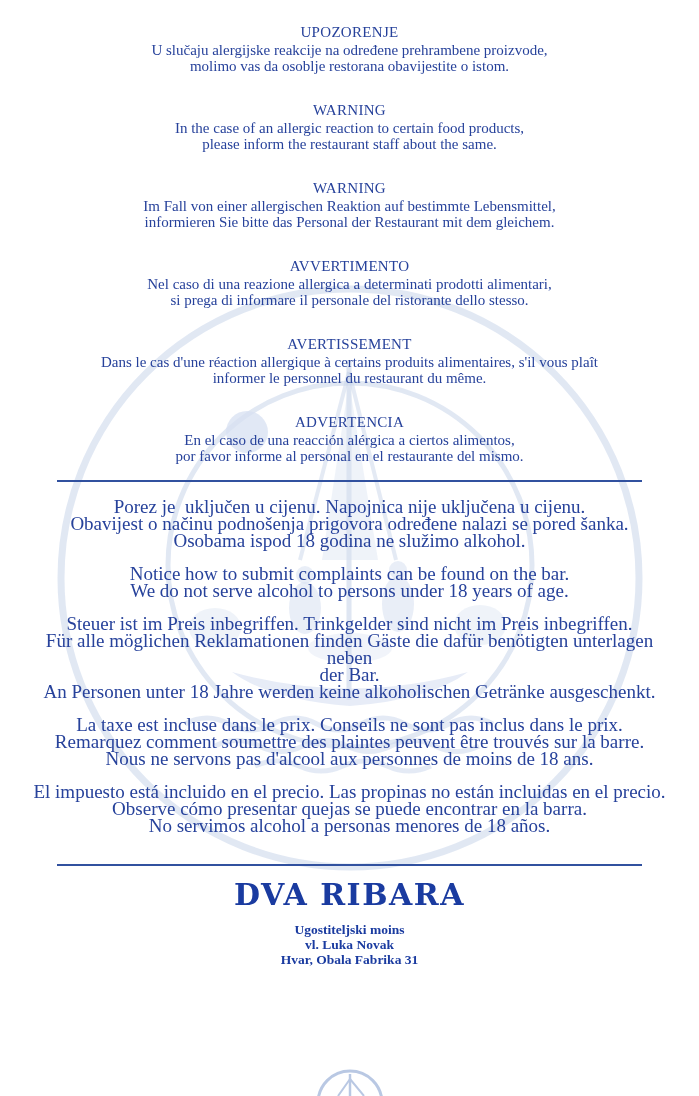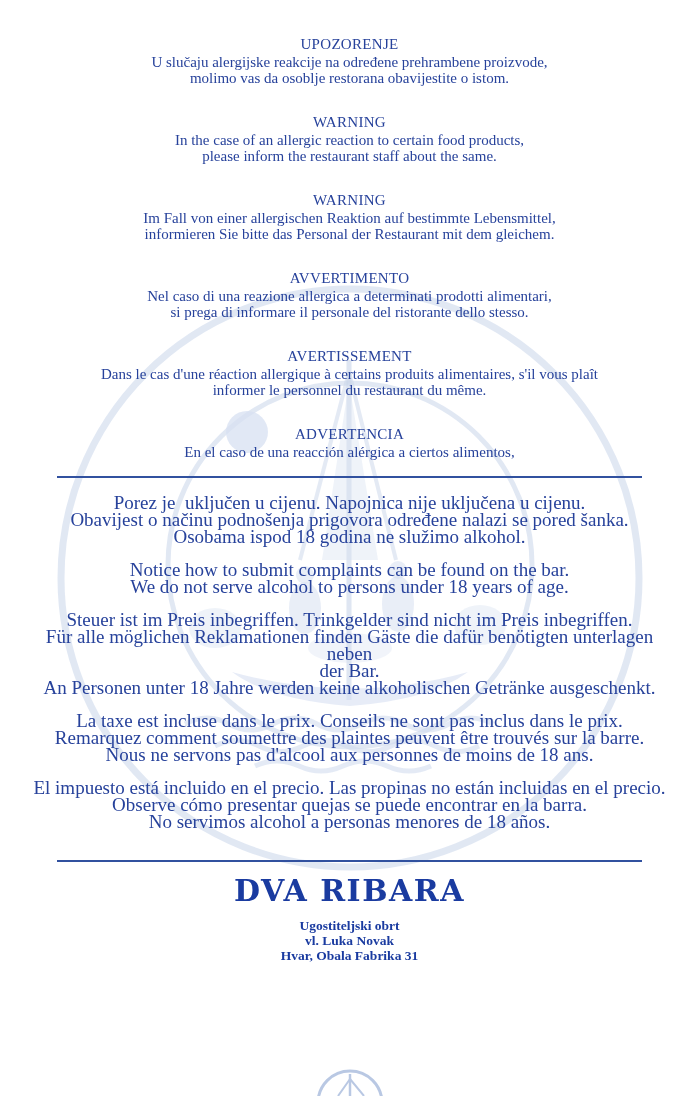--- a/index.html
+++ b/index.html
@@ -11,21 +11,21 @@
     overflow:hidden;
     font-family:"Liberation Serif","DejaVu Serif",serif;
     color:#27429b;
   }
   .watermark{
     position:absolute;inset:0;width:699px;height:1096px;
     pointer-events:none;
   }
   .content{
     position:relative;z-index:1;
-    padding:36px 28px 0 28px;
+    padding:24px 28px 0 28px;
     text-align:center;
   }
   .warning-section{margin-bottom:28px;}
   .warning-section:last-child{margin-bottom:16px;}
   .warning-heading{
     font-size:15px;line-height:17px;margin-bottom:1px;
     letter-spacing:.3px;
   }
   .warning-section .line{font-size:15px;line-height:16px;white-space:pre-wrap;}
   .rule{
@@ -121,20 +121,21 @@
         <div class="warning-heading">AVERTISSEMENT</div>
         <div>
             <div class="line">Dans le cas d'une réaction allergique à certains produits alimentaires, s'il vous plaît</div>
             <div class="line">informer le personnel du restaurant du même.</div>
           </div>
       </div>
       <div class="warning-section">
         <div class="warning-heading">ADVERTENCIA</div>
         <div>
             <div class="line">En el caso de una reacción alérgica a ciertos alimentos,</div>
+            <div class="line">por favor informe al personal en el restaurante del mismo.</div>
           </div>
       </div>
     </div>
 
     <div class="rule rule-top"></div>
 
     <div>
       <div class="notice-block">
           <div class="line">Porez je  uključen u cijenu. Napojnica nije uključena u cijenu.</div>
           <div class="line">Obavijest o načinu podnošenja prigovora određene nalazi se pored šanka.</div>
@@ -160,20 +161,20 @@
           <div class="line">Observe cómo presentar quejas se puede encontrar en la barra.</div>
           <div class="line">No servimos alcohol a personas menores de 18 años.</div>
         </div>
     </div>
 
     <div class="rule rule-bottom"></div>
 
     <div>
       <div class="brand">DVA RIBARA</div>
       <div class="footer-lines">
-          <div class="line">Ugostiteljski obrt</div>
+          <div class="line">Ugostiteljski moins</div>
           <div class="line">vl. Luka Novak</div>
           <div class="line">Hvar, Obala Fabrika 31</div>
         </div>
     </div>
 
   </div>
 </div>
 
 </body></html>

